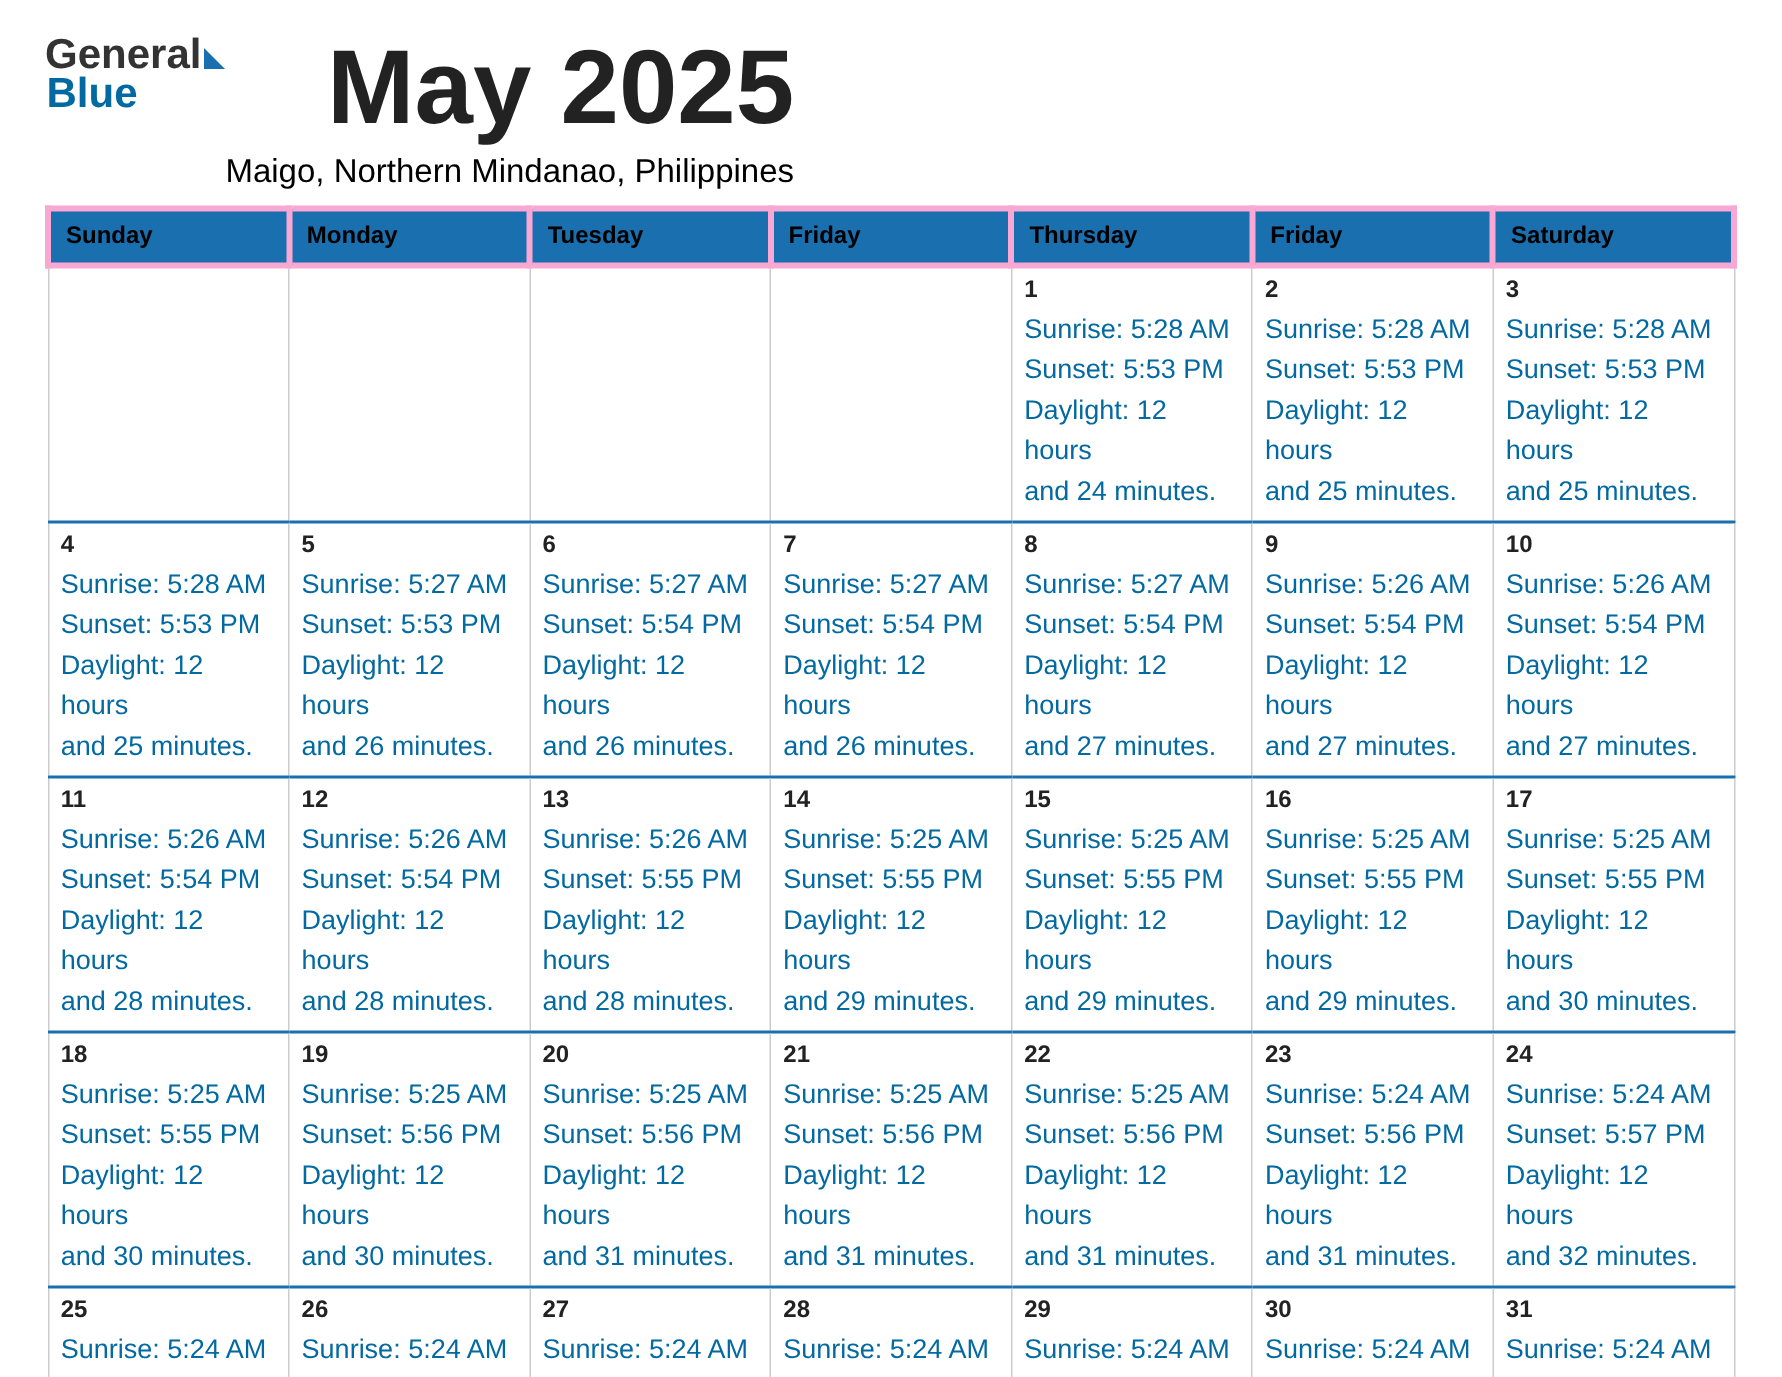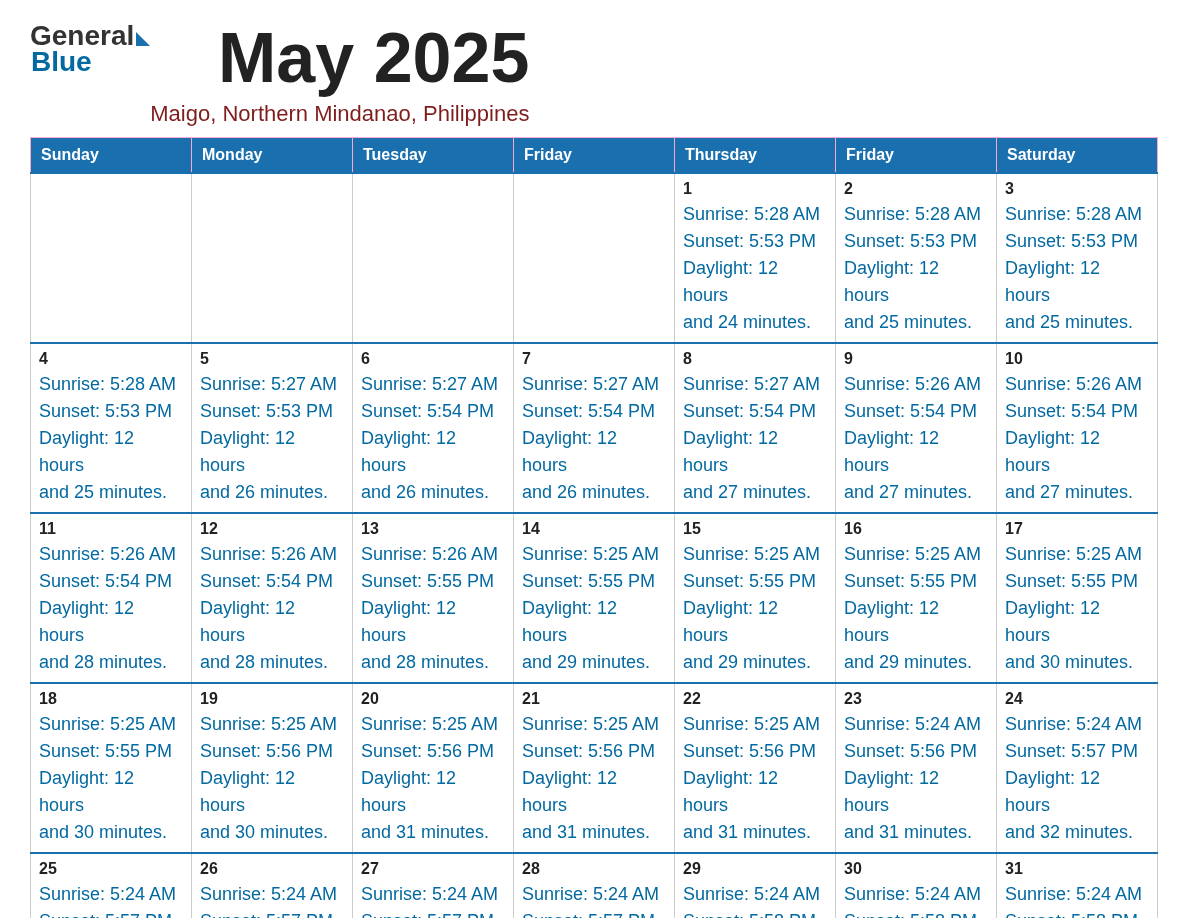--- a/index.html
+++ b/index.html
@@ -37,36 +37,36 @@
       text-align: right;
     }
     .month-title {
       font-size: 70px;
       font-weight: bold;
       color: #222;
       line-height: 1.1;
     }
     .location-title {
       font-size: 22px;
-      color: #7f1d1d;
+      color: #000000;
       margin-top: 4px;
     }
     .calendar {
       width: 100%;
       border-collapse: collapse;
       margin-top: 8px;
     }
     .calendar th {
       background-color: #1a6faf;
-      color: #ffffff;
+      color: #000000;
       font-size: 16px;
       font-weight: bold;
       padding: 8px 10px;
       text-align: left;
-      border: 1px solid #f9a8d4;
+      border: 4px solid #f9a8d4;
     }
     .calendar td {
       vertical-align: top;
       padding: 6px 8px;
       border: 1px solid #ccc;
       border-top: 2px solid #1a6faf;
       font-size: 13px;
       width: 14.28%;
       height: 110px;
     }

